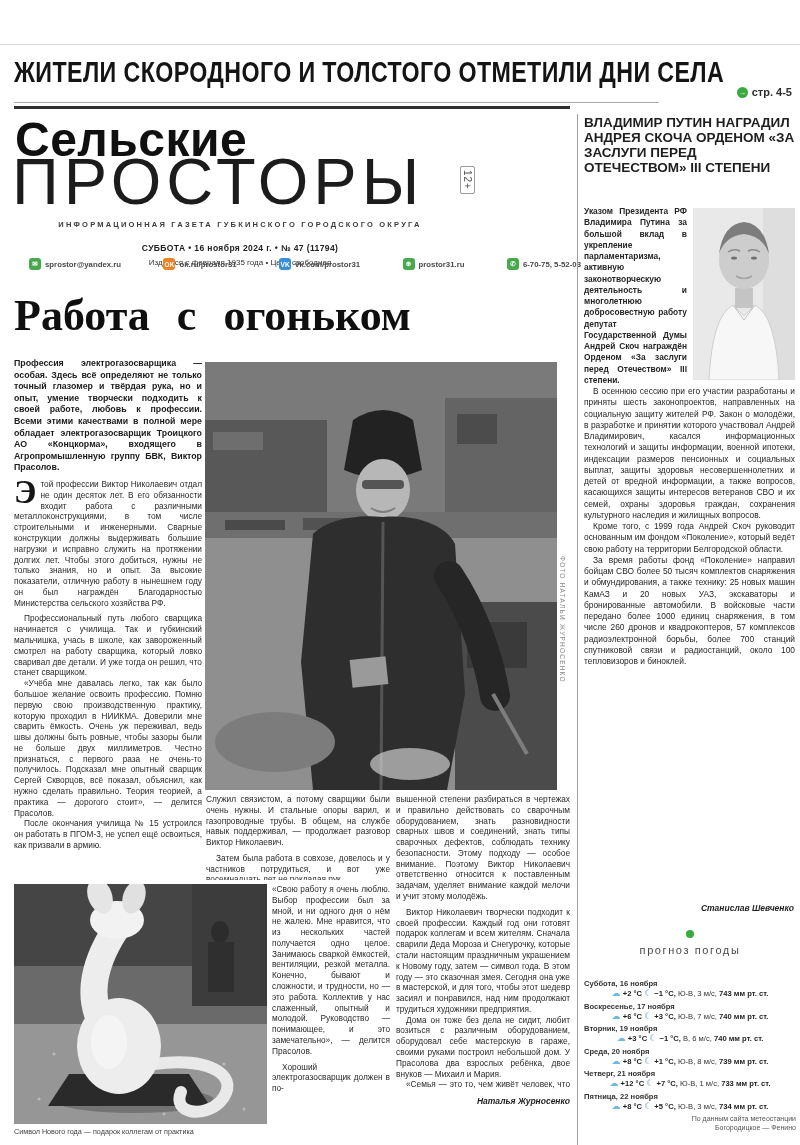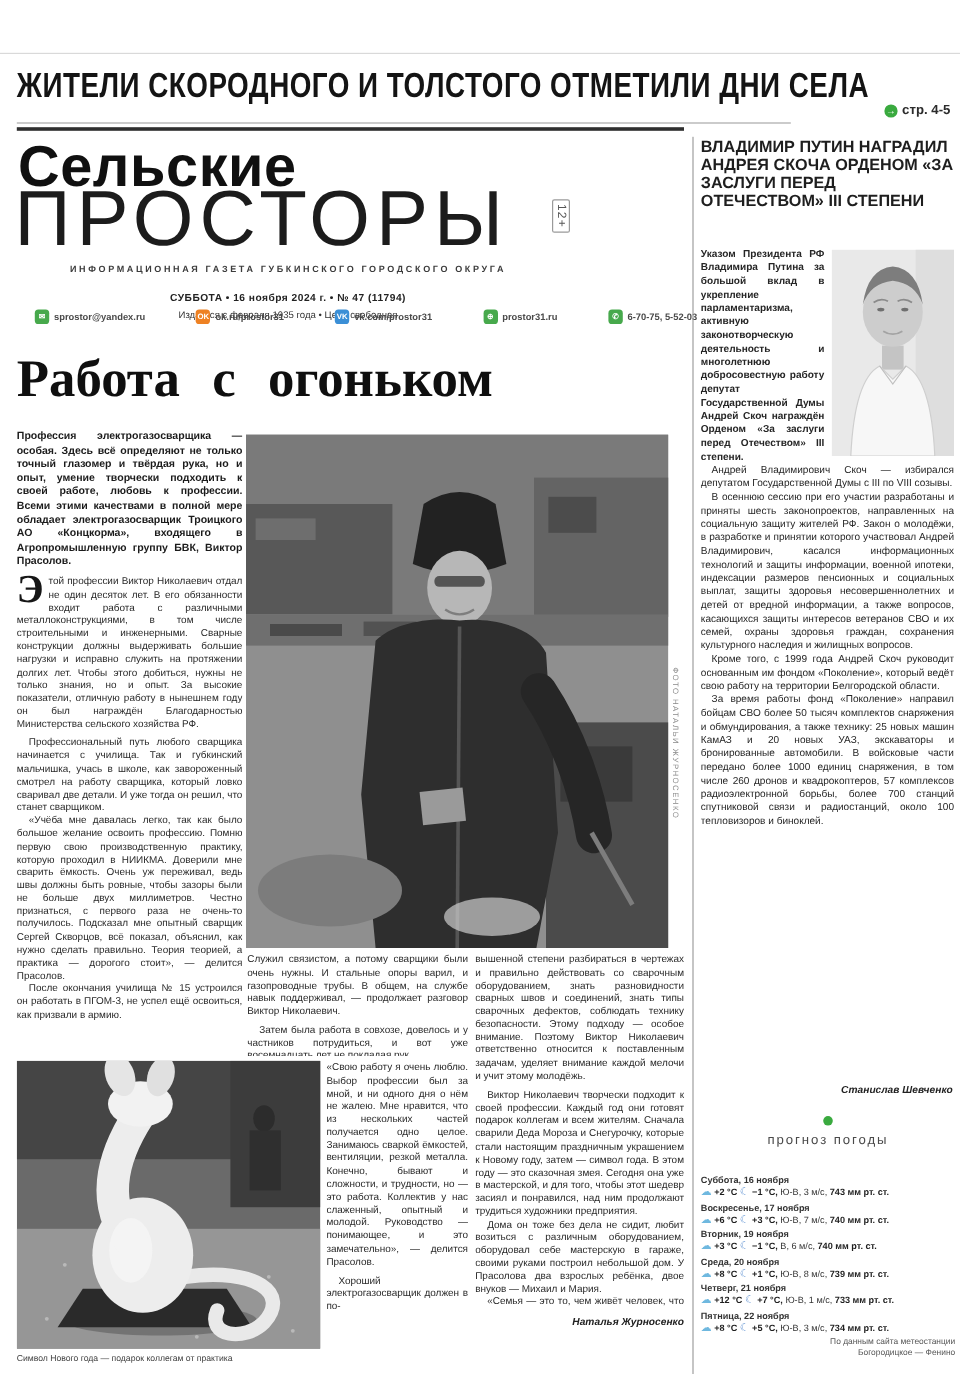--- a/index.html
+++ b/index.html
@@ -69,21 +69,21 @@
   .r-photo{float:right;width:102px;height:172px;margin:2px 0 4px 6px;}
   .r-author{left:584px;top:903px;width:210px;text-align:right;font-size:8.5px;
        font-weight:bold;font-style:italic;color:#222;}
   
   .weather{left:584px;top:930px;width:212px;}
   .w-head{display:flex;align-items:center;gap:6px;font-size:11px;color:#4a4a4a;
        letter-spacing:1.6px;margin-bottom:23px;flex-direction:column;}
   .w-dot{width:8px;height:8px;border-radius:50%;background:#3aaa3f;}
   .wday{margin-bottom:3.5px;}
   .wday-name{font-size:7.6px;font-weight:bold;color:#333;}
-  .wday-data{font-size:7.6px;color:#333;}
+  .wday-data{font-size:7.6px;color:#333;text-align:center;}
   .wday-data b{color:#1e1e1e;}
   .wi{color:#6fb8df;font-size:9px;}
   .wi.sun{color:#f0a13a;}
   .wi.moon{color:#5b8fd0;}
   .sep::after{content:", ";}
   .w-source{text-align:right;font-size:7px;color:#555;line-height:1.35;margin-top:3px;}
 </style>
 </head>
 <body>
 
@@ -222,21 +222,20 @@
       <path d="M26,46 Q30,16 51,14 Q72,16 76,46 Q70,28 51,26 Q32,28 26,46 Z" fill="#7d7d7d"></path>
       <ellipse cx="41" cy="50" rx="3" ry="1.6" fill="#6f6f6f"></ellipse>
       <ellipse cx="61" cy="50" rx="3" ry="1.6" fill="#6f6f6f"></ellipse>
       <path d="M35,44 q6,-4 12,-1 M55,43 q6,-3 12,1" stroke="#8a8a8a" stroke-width="1.5" fill="none"></path>
       <path d="M43,68 q8,5 16,0" stroke="#a3a3a3" stroke-width="1.5" fill="none"></path>
       <path d="M16,172 Q19,108 40,97 L51,108 L62,97 Q83,108 86,172 Z" fill="#f7f7f7" stroke="#cfcfcf"></path>
       <path d="M40,97 L51,112 L62,97" stroke="#bfbfbf" fill="none"></path>
     </svg>
   </div>
   <p class="semibold">Указом Президента РФ Владимира Путина за большой вклад в укрепление парламентаризма, активную законотворческую деятельность и многолетнюю добросовестную работу депутат Государственной Думы Андрей Скоч награждён Орденом «За заслуги перед Отечеством» III степени.</p>
-  <p class="ind">Андрей Владимирович Скоч — избирался депутатом Государственной Думы с III по VIII созывы.</p>
   <p class="ind">В осеннюю сессию при его участии разработаны и приняты шесть законопроектов, направленных на социальную защиту жителей РФ. Закон о молодёжи, в разработке и принятии которого участвовал Андрей Владимирович, касался информационных технологий и защиты информации, военной ипотеки, индексации размеров пенсионных и социальных выплат, защиты здоровья несовершеннолетних и детей от вредной информации, а также вопросов, касающихся защиты интересов ветеранов СВО и их семей, охраны здоровья граждан, сохранения культурного наследия и жилищных вопросов.</p>
   <p class="ind">Кроме того, с 1999 года Андрей Скоч руководит основанным им фондом «Поколение», который ведёт свою работу на территории Белгородской области.</p>
   <p class="ind">За время работы фонд «Поколение» направил бойцам СВО более 50 тысяч комплектов снаряжения и обмундирования, а также технику: 25 новых машин КамАЗ и 20 новых УАЗ, экскаваторы и бронированные автомобили. В войсковые части передано более 1000 единиц снаряжения, в том числе 260 дронов и квадрокоптеров, 57 комплексов радиоэлектронной борьбы, более 700 станций спутниковой связи и радиостанций, около 100 тепловизоров и биноклей.</p>
 </div>
 <div class="abs r-author">Станислав Шевченко</div>
 
 <div class="abs weather">
   <div class="w-head">
     <span class="w-dot"></span>
     <span>прогноз погоды</span>

